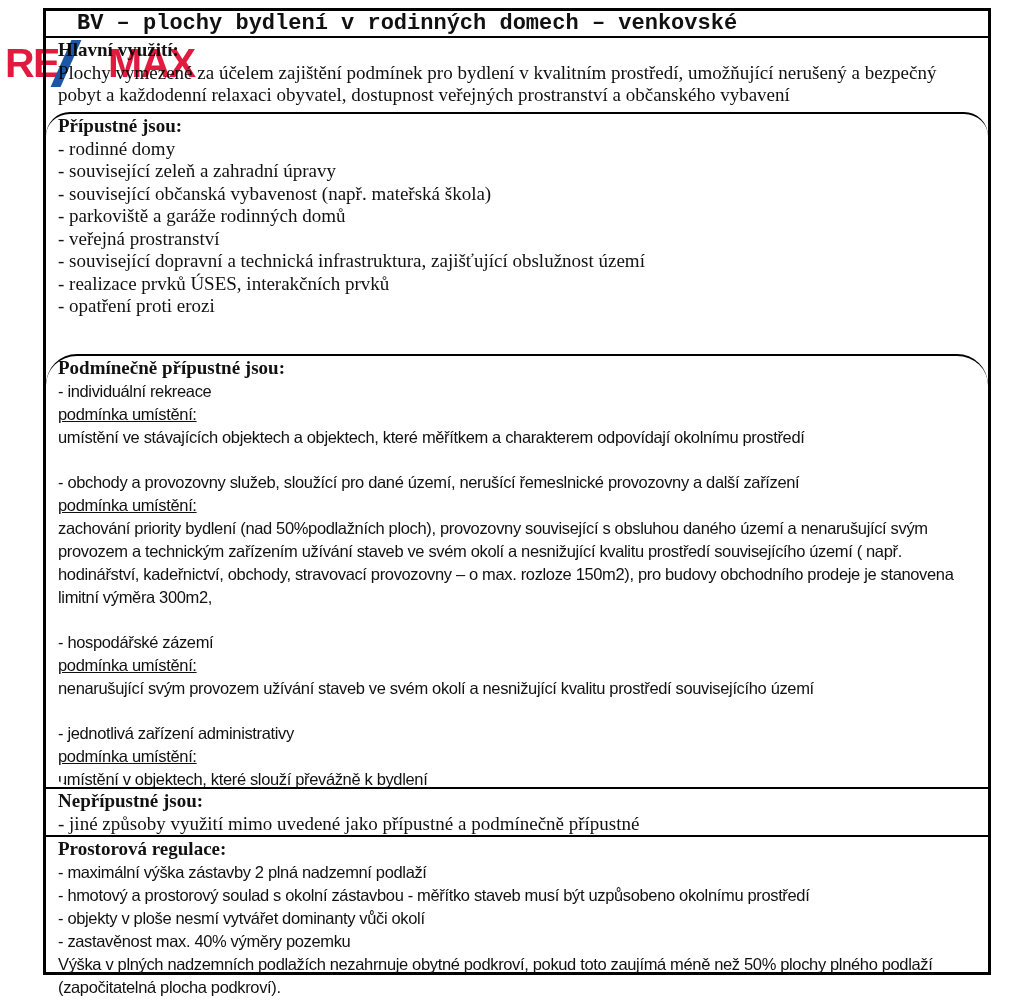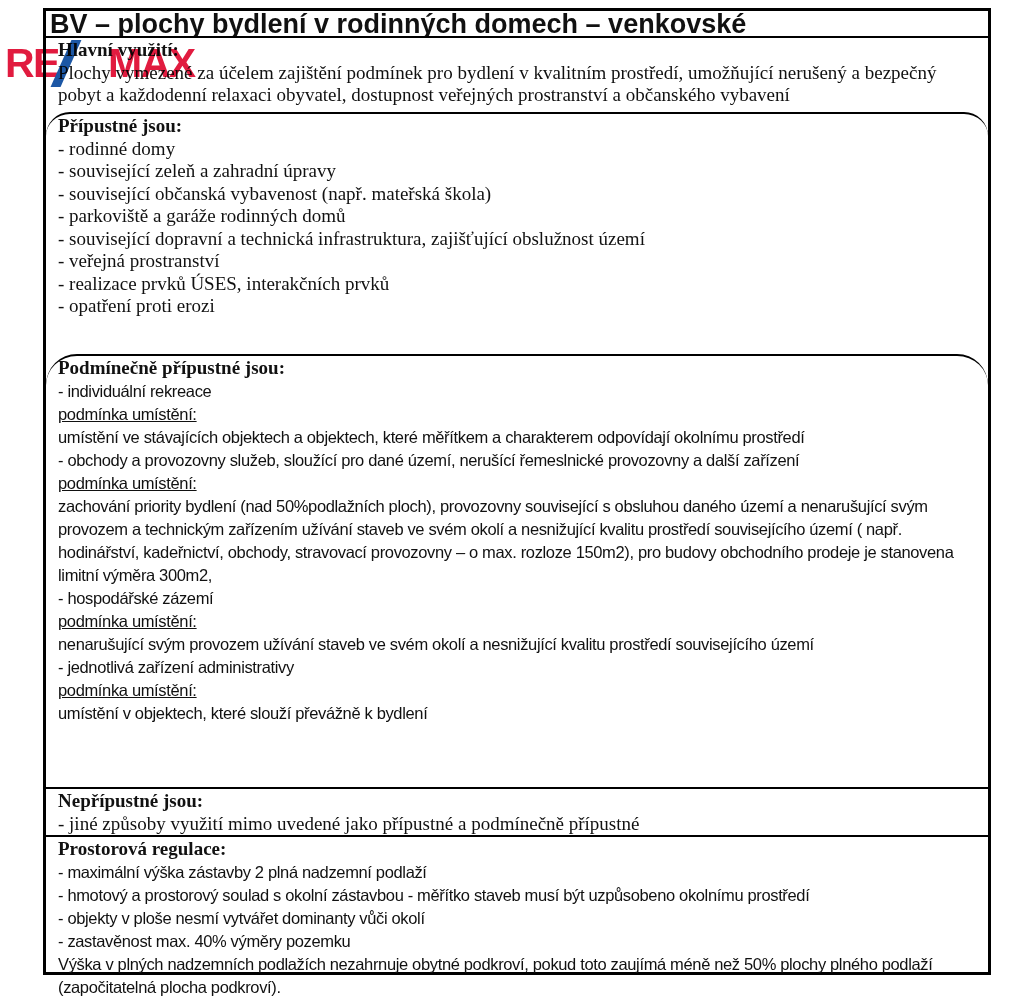--- a/index.html
+++ b/index.html
@@ -46,29 +46,29 @@
   .narrow {
     font-family: "Liberation Sans", sans-serif;
     font-size: 16.5px;
     letter-spacing: -0.35px;
     line-height: 23px;
   }
   .bold { font-weight: bold; }
   .u { text-decoration: underline; }
 
   .title-row {
-    font-family: Liberation Sans, sans-serif;
+    font-family: Liberation Mono, monospace;
     font-weight: bold;
-    font-size: 27px;
+    font-size: 22px;
     line-height: 24px;
-    padding-left: 4px;
+    padding-left: 31px;
     white-space: nowrap;
   }
 
-  .cond-block + .cond-block { }
+  .cond-block + .cond-block { margin-top: 22px; }
 
   
   .remax-logo {
     position: absolute;
     left: 5px;
     top: 42px;
     width: 170px;
     height: 48px;
     mix-blend-mode: multiply;
     font-family: "Liberation Sans", sans-serif;
@@ -102,22 +102,22 @@
     <div class="bold">Hlavní využití:</div>
     <div>Plochy vymezené za účelem zajištění podmínek pro bydlení v kvalitním prostředí, umožňující nerušený a bezpečný pobyt a každodenní relaxaci obyvatel, dostupnost veřejných prostranství a občanského vybavení</div>
   </div>
 
   <div class="row r3 serif">
     <div class="bold">Přípustné jsou:</div>
     <div>- rodinné domy</div>
     <div>- související zeleň a zahradní úpravy</div>
     <div>- související občanská vybavenost (např. mateřská škola)</div>
     <div>- parkoviště a garáže rodinných domů</div>
+    <div>- veřejná prostranství</div>
     <div>- související dopravní a technická infrastruktura, zajišťující obslužnost území</div>
-    <div>- veřejná prostranství</div>
     <div>- realizace prvků ÚSES, interakčních prvků</div>
     <div>- opatření proti erozi</div>
   </div>
 
   <div class="row r4">
     <div class="serif bold">Podmínečně přípustné jsou:</div>
 
     <div class="cond-block">
       <div class="narrow">- individuální rekreace</div>
       <div class="narrow u">podmínka umístění:</div>

